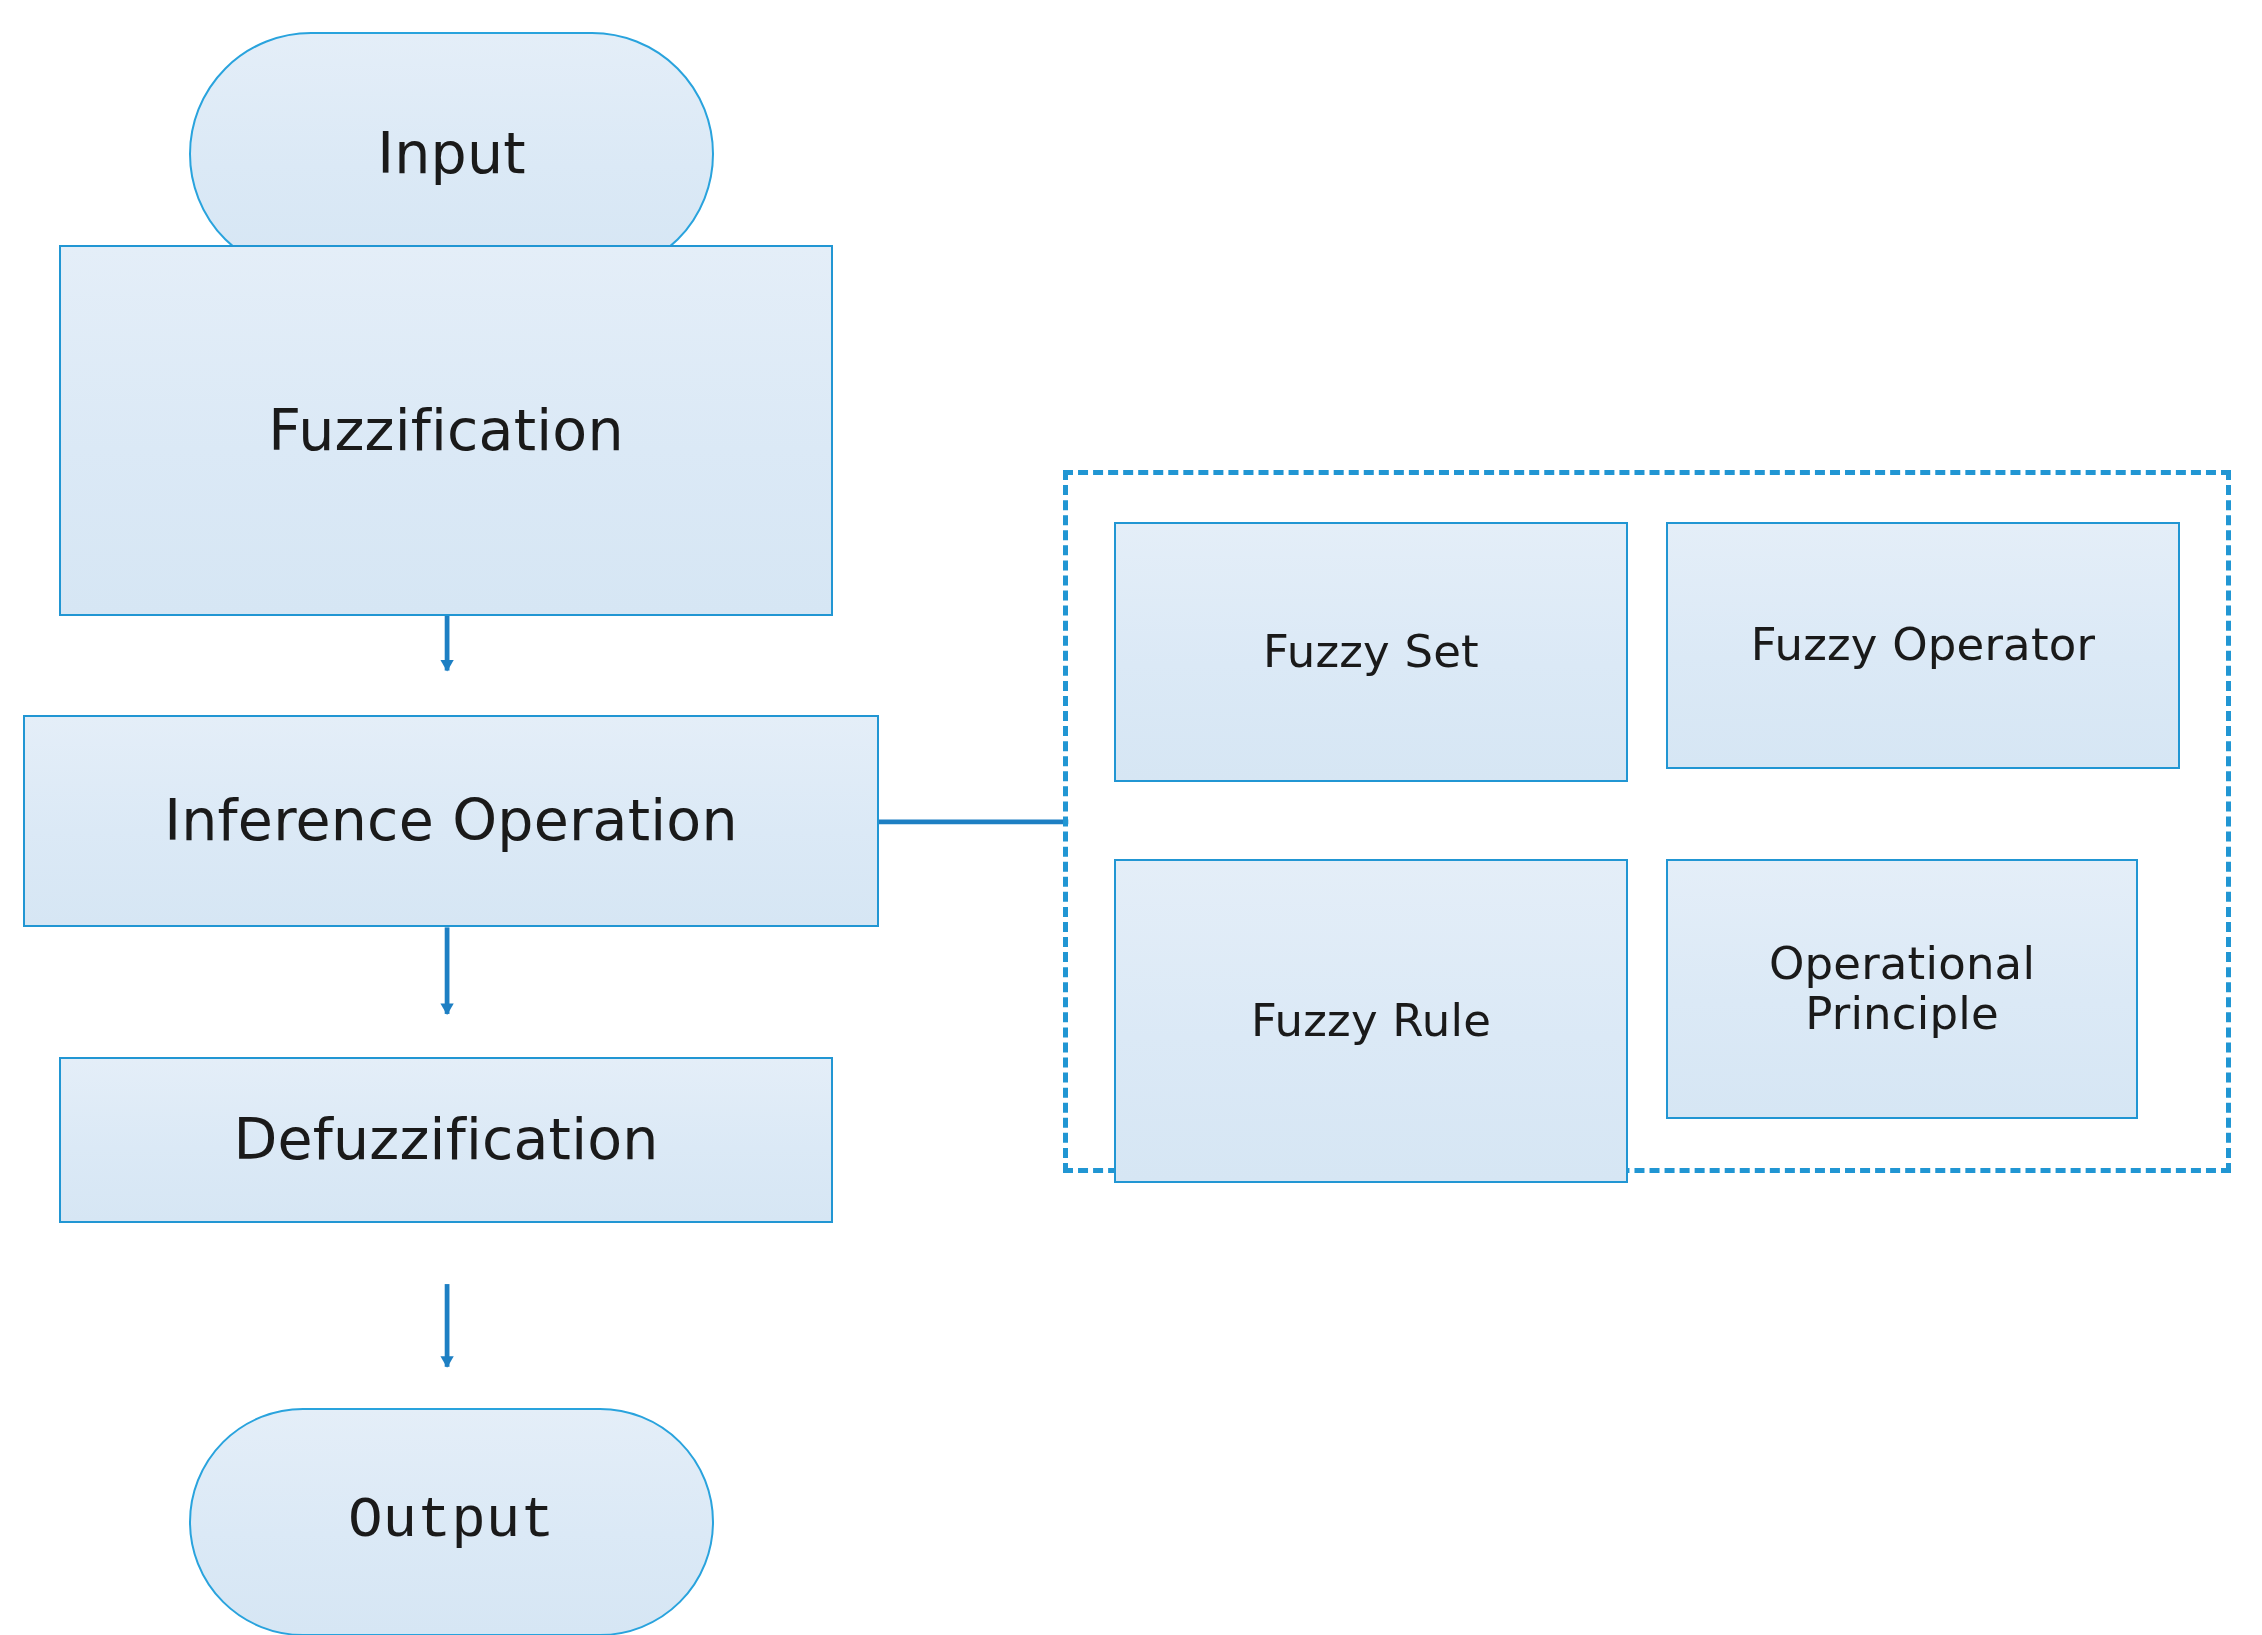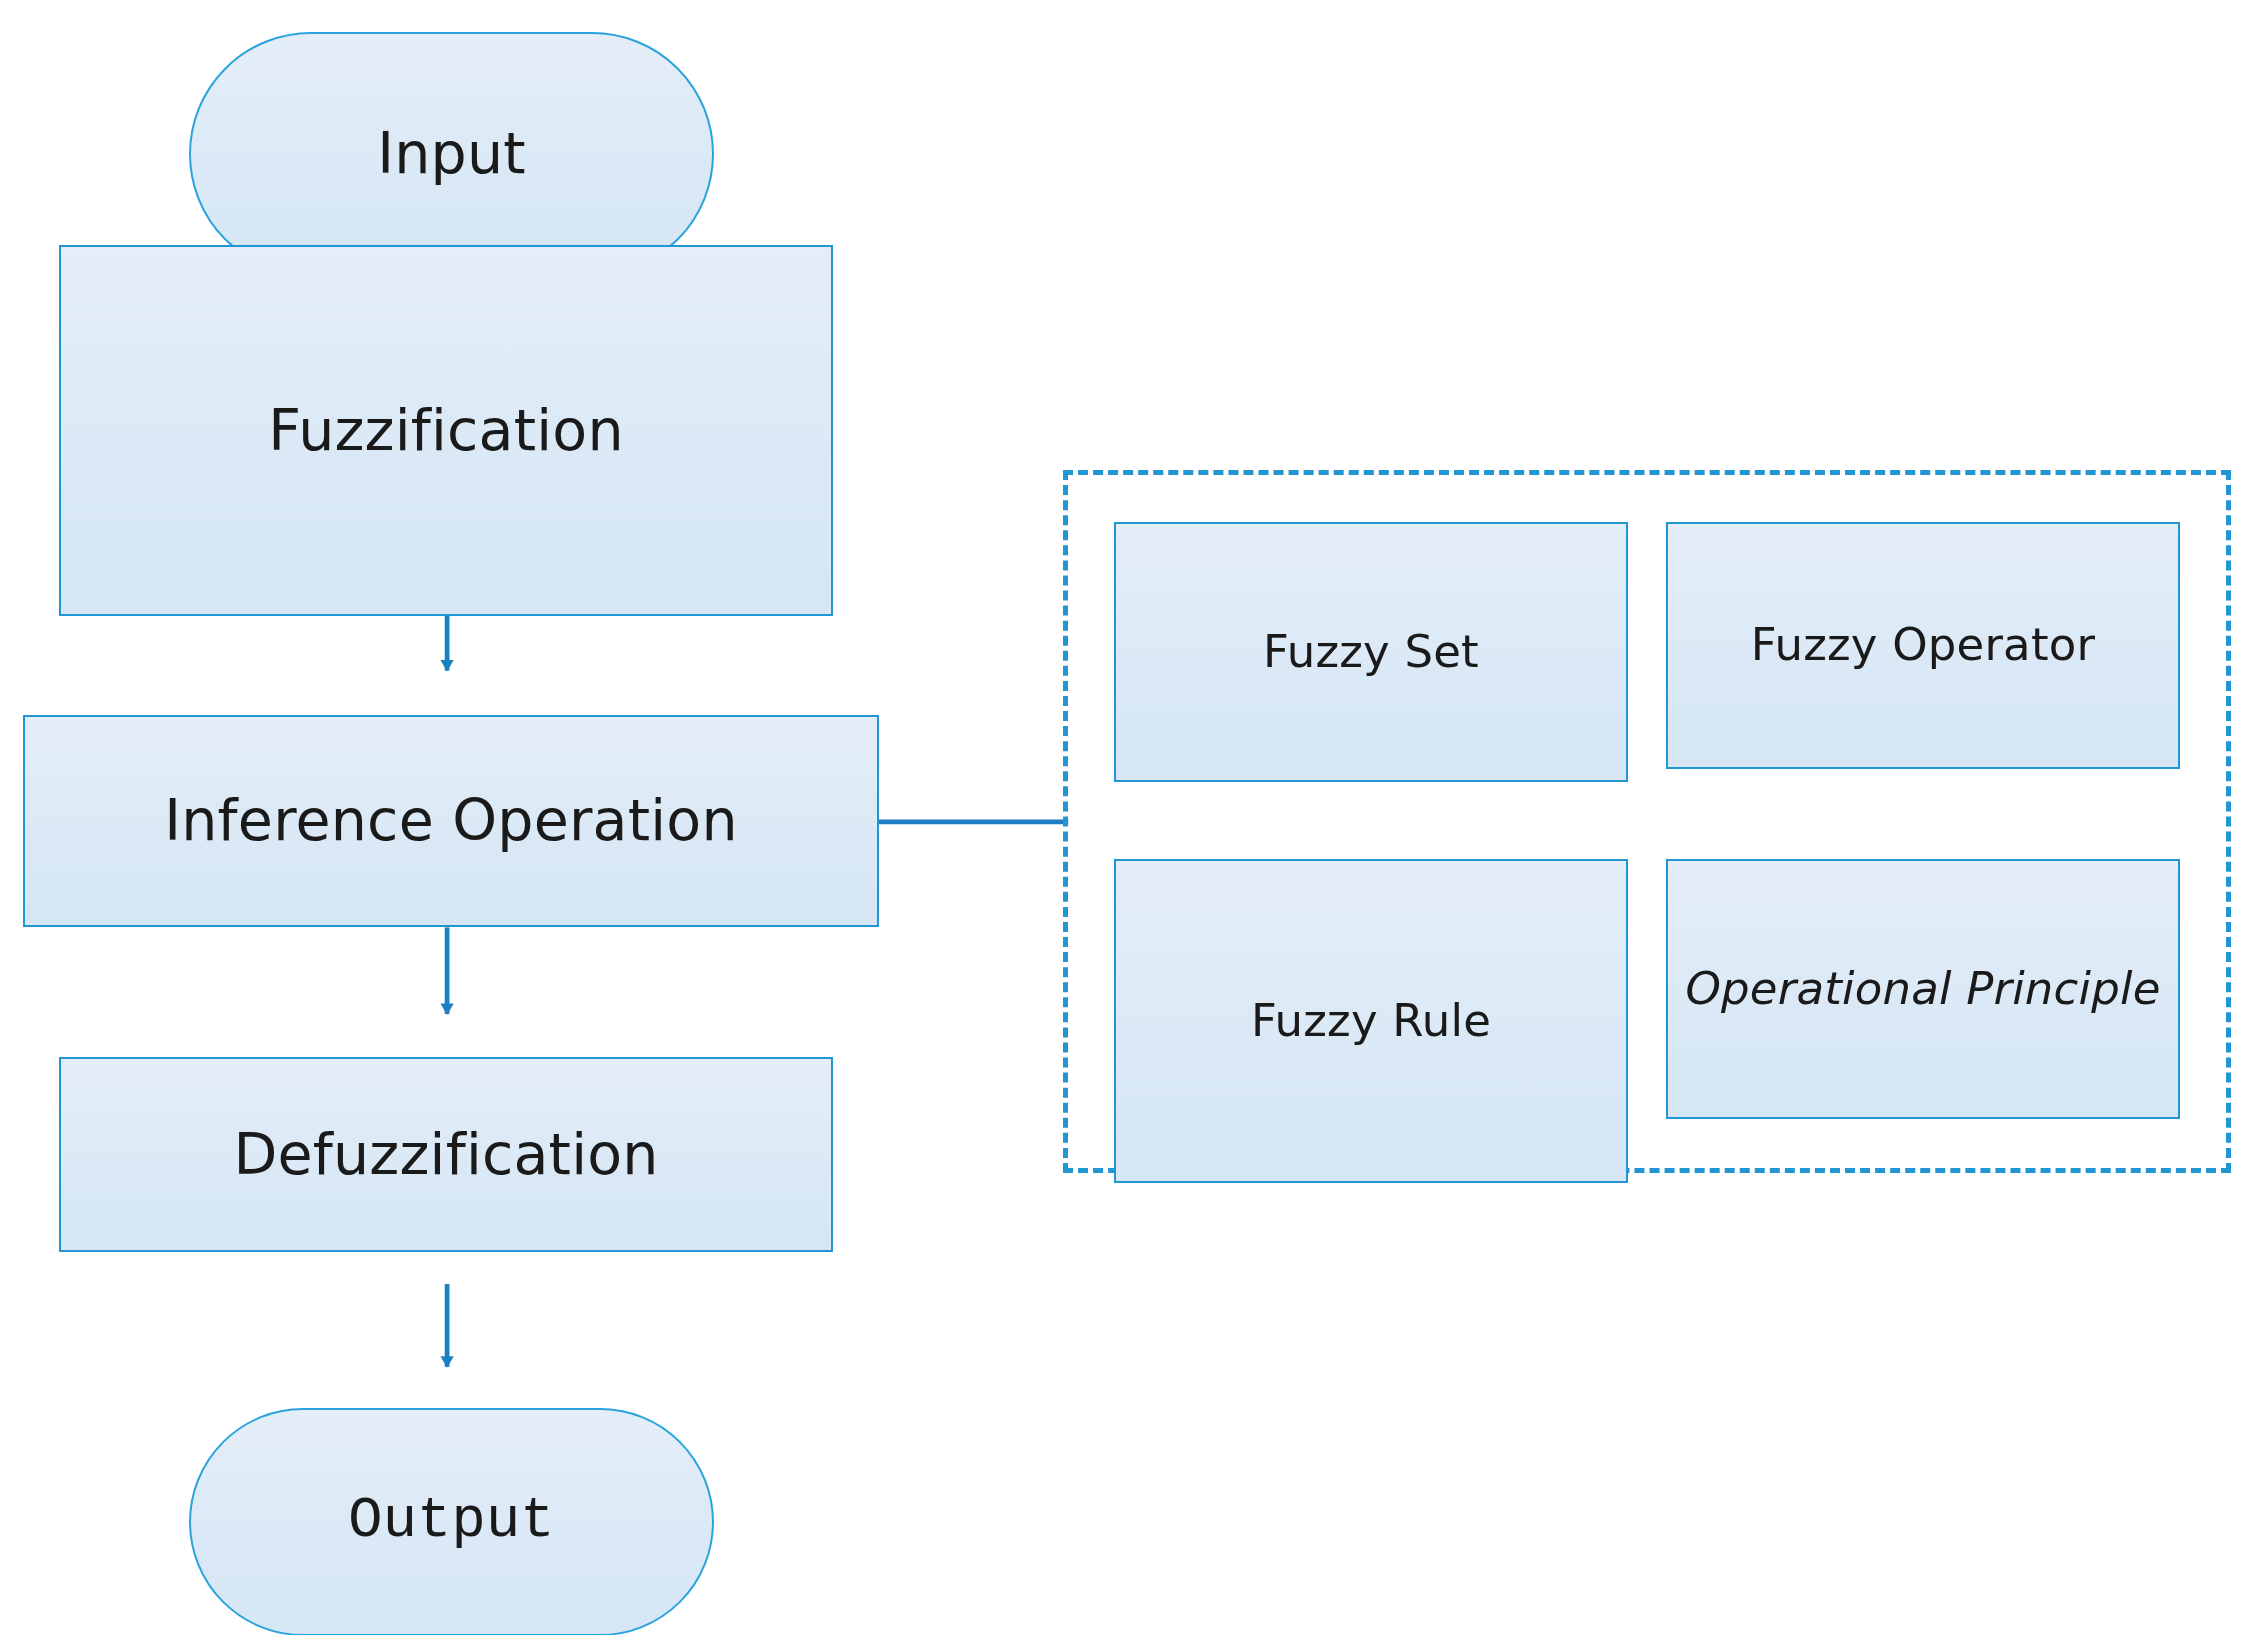--- a/index.html
+++ b/index.html
@@ -84,21 +84,21 @@
   </div>
 
   <div class="node" style="left:59px; top:245px; width:774px; height:371px;">
     <span class="label flow-label">Fuzzification</span>
   </div>
 
   <div class="node" style="left:23px; top:715px; width:856px; height:212px;">
     <span class="label flow-label">Inference Operation</span>
   </div>
 
-  <div class="node" style="left:59px; top:1057px; width:774px; height:195px;justify-content:center;">
+  <div class="node" style="left:59px; top:1057px; width:774px; height:166px;justify-content:center;">
     <span class="label flow-label">Defuzzification</span>
   </div>
 
   <div class="node stadium" style="left:189px; top:1408px; width:525px; height:228px;font-family:Liberation Mono, monospace;">
     <span class="label flow-label">Output</span>
   </div>
 
   <div class="dashed-group" style="left:1063px; top:470px; width:1168px; height:703px;">
   </div>
 
@@ -107,18 +107,18 @@
   </div>
 
   <div class="node" style="left:1666px; top:522px; width:514px; height:247px;">
     <span class="label group-label">Fuzzy Operator</span>
   </div>
 
   <div class="node" style="left:1114px; top:859px; width:514px; height:324px;">
     <span class="label group-label">Fuzzy Rule</span>
   </div>
 
-  <div class="node" style="left:1666px; top:859px; width:514px; height:260px;font-style:italic;">
+  <div class="node" style="left:1666px; top:859px; width:472px; height:260px;">
     <span class="label group-label">Operational Principle</span>
   </div>
 
 </div>
 
 
 </body></html>

